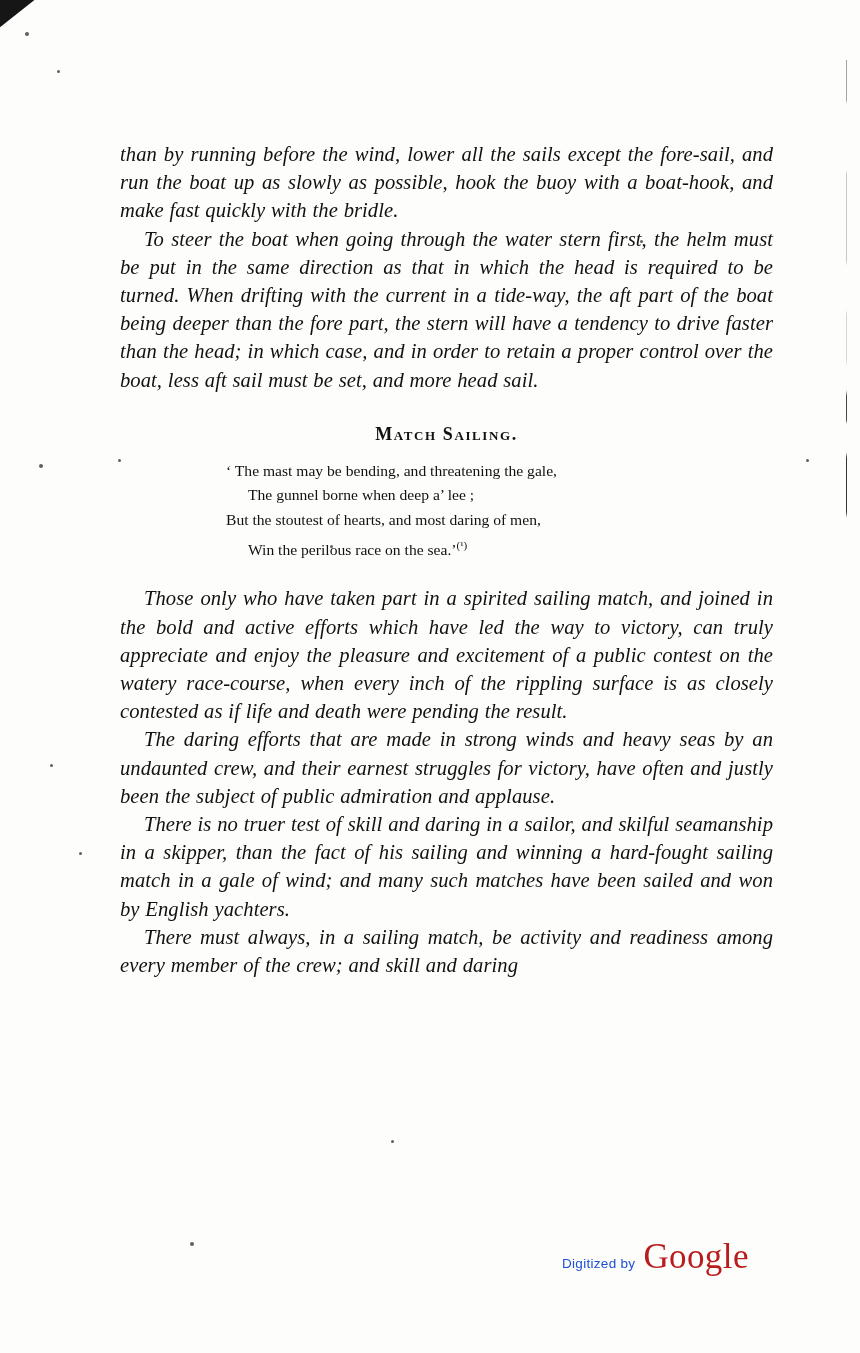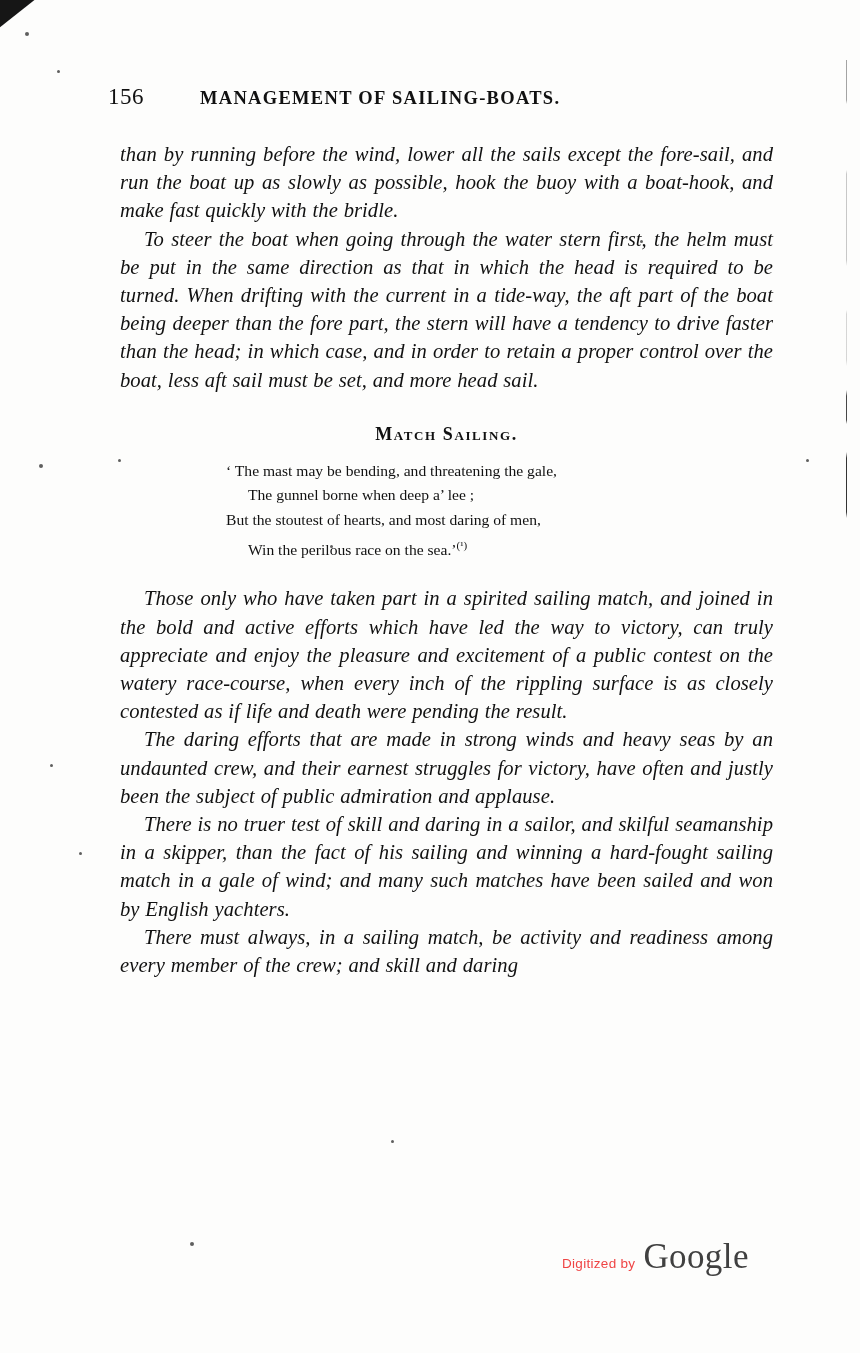--- a/index.html
+++ b/index.html
@@ -138,27 +138,27 @@
     position: absolute;
     top: 1237px;
     left: 562px;
     display: flex;
     align-items: baseline;
     user-select: none;
   }
   .wm-digitized {
     font-family: "Liberation Sans", sans-serif;
     font-size: 13.5px;
-    color: #ef4444;
+    color: #1d4ed8;
     letter-spacing: .3px;
   }
   .wm-google {
     font-family: "Liberation Serif", serif;
     font-size: 35px;
-    color: #404040;
+    color: #b91c1c;
     margin-left: 8px;
     letter-spacing: .4px;
   }
 </style>
 </head>
 <body>
 
 <div class="page">
 
   <div class="corner-fold"></div>
@@ -169,24 +169,20 @@
   <div class="speck" style="top:464px;left:39px;width:4px;height:4px;"></div>
   <div class="speck" style="top:459px;left:118px;width:3px;height:3px;"></div>
   <div class="speck" style="top:459px;left:806px;width:3px;height:3px;"></div>
   <div class="speck" style="top:545px;left:330px;width:3px;height:3px;"></div>
   <div class="speck" style="top:764px;left:50px;width:3px;height:3px;"></div>
   <div class="speck" style="top:852px;left:79px;width:3px;height:3px;"></div>
   <div class="speck" style="top:1140px;left:391px;width:3px;height:3px;"></div>
   <div class="speck" style="top:1242px;left:190px;width:4px;height:4px;"></div>
   <div class="speck" style="top:240px;left:640px;width:3px;height:3px;"></div>
 
-  <div class="running-head">
-    <span class="folio">156</span>
-    <span class="head-title">MANAGEMENT OF SAILING-BOATS.</span>
-  </div>
 
   <div class="body-col">
 
     <p class="para">than by running before the wind, lower all the sails except the fore-sail, and run the boat up as slowly as possible, hook the buoy with a boat-hook, and make fast quickly with the bridle.</p>
     <p class="para indent">To steer the boat when going through the water stern first, the helm must be put in the same direction as that in which the head is required to be turned.  When drifting with the current in a tide-way, the aft part of the boat being deeper than the fore part, the stern will have a tendency to drive faster than the head; in which case, and in order to retain a proper control over the boat, less aft sail must be set, and more head sail.</p>
 
     <div class="section-head">Match Sailing.</div>
 
     <div class="verse">
       <span class="vline">‘ The mast may be bending, and threatening the gale,</span>

